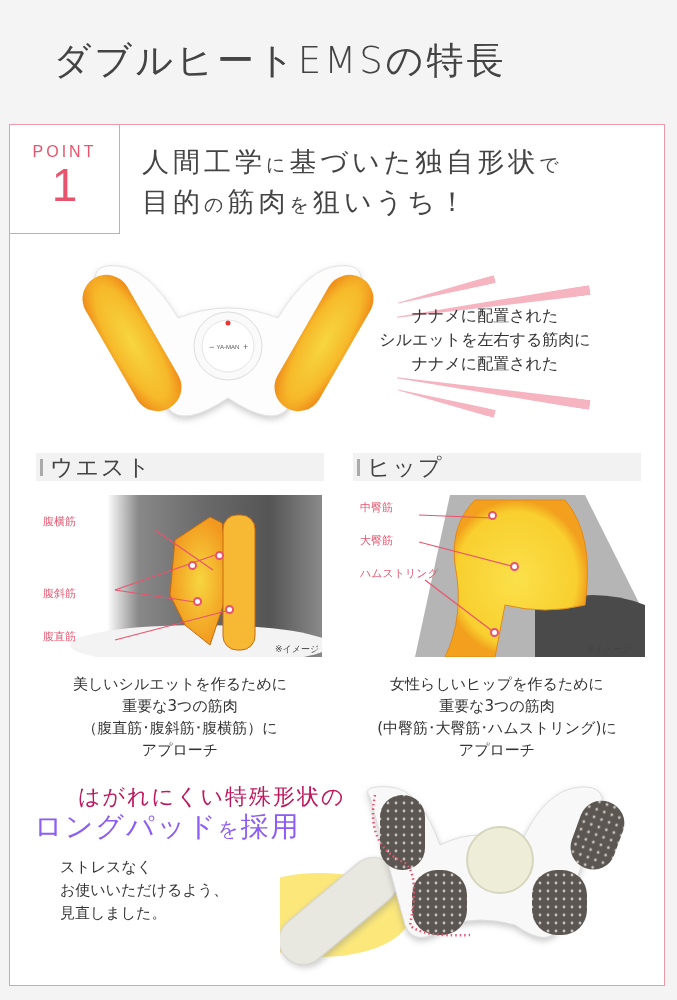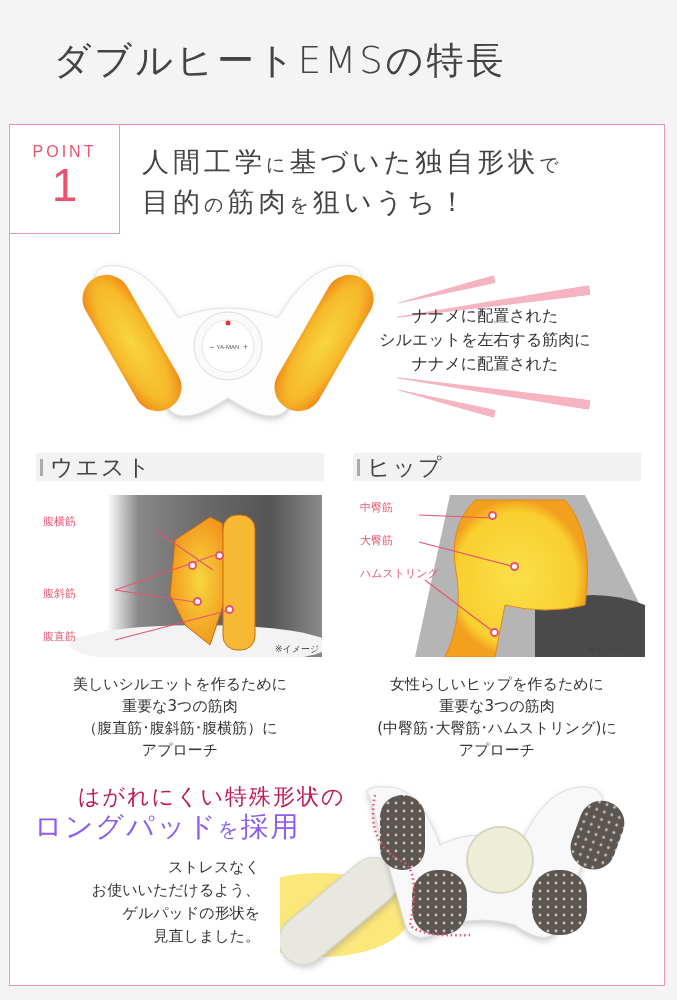--- a/index.html
+++ b/index.html
@@ -15,21 +15,21 @@
   .fitnote{left:370px;top:304px;width:230px;text-align:center;font-size:16px;line-height:24px;color:#333;}
   .ray{background:#f6b3c0;height:8px;transform-origin:right center;clip-path:polygon(0 45%,100% 0,100% 100%,0 55%);}
   .sec-head{height:28px;background:#f2f2f2;font-size:23px;line-height:28px;padding-left:14px;box-sizing:border-box;color:#444;letter-spacing:2px;}
   .sec-head:before{content:"";position:absolute;left:4px;top:6px;width:3px;height:17px;background:#aaa;}
   .photo{background:linear-gradient(90deg,#fafafa 0%,#777 25%,#5a5a5a 50%,#9a9a9a 75%,#f0f0f0 100%);overflow:hidden;}
   .muscle-label{font-size:11px;color:#e8546e;font-family:Liberation Serif, serif;}
   .desc{text-align:center;font-size:15px;line-height:22px;color:#333;}
   .pink-title1{left:34px;top:782px;font-size:22px;color:#be185d;letter-spacing:2px;margin-left:44px;}
   .pink-title2{left:34px;top:808px;font-size:28px;color:#8b5cf6;letter-spacing:2px;}
   .pink-title2 small{font-size:20px;}
-  .pad-desc{left:60px;top:856px;width:200px;text-align:right;font-size:15px;line-height:23px;color:#333;}
+  .pad-desc{left:60px;top:856px;width:200px;text-align:left;font-size:15px;line-height:23px;color:#333;}
   .dot{width:9px;height:9px;border-radius:50%;background:#fff;border:2px solid #e8546e;box-sizing:border-box;}
   .note{font-size:9px;color:#444;}
 </style>
 </head>
 <body>
 
 <div class="abs title">ダブルヒートEMSの特長</div>
 
 <div class="abs frame"></div>
 
@@ -142,21 +142,20 @@
   <div>重要な3つの筋肉</div>
   <div>(中臀筋･大臀筋･ハムストリング)に</div>
   <div>アプローチ</div>
 </div>
 
 <div class="abs pink-title1">はがれにくい特殊形状の</div>
 <div class="abs pink-title2"><span>ロングパッド</span><small>を</small><span>採用</span></div>
 <div class="abs pad-desc">
   <div>ストレスなく</div>
   <div>お使いいただけるよう、</div>
-  <div>ゲルパッドの形状を</div>
   <div>見直しました。</div>
 </div>
 
 <svg class="abs" style="left:280px;top:775px;" width="385" height="210">
   <defs>
     <filter id="sh2" x="-10%" y="-10%" width="120%" height="130%">
         <feDropShadow dx="0" dy="3" stdDeviation="3" flood-color="#888" flood-opacity="0.45"></feDropShadow>
       </filter>
     <pattern id="holes" width="8" height="8" patternUnits="userSpaceOnUse">
         <rect width="8" height="8" fill="#5c5652"></rect>

